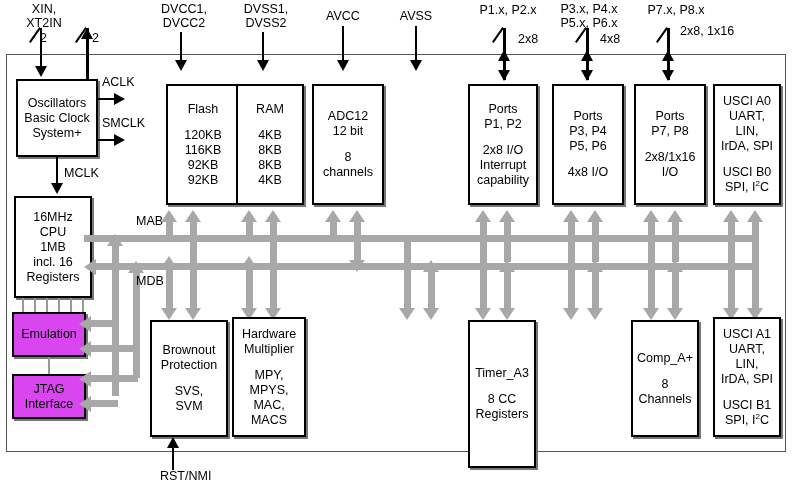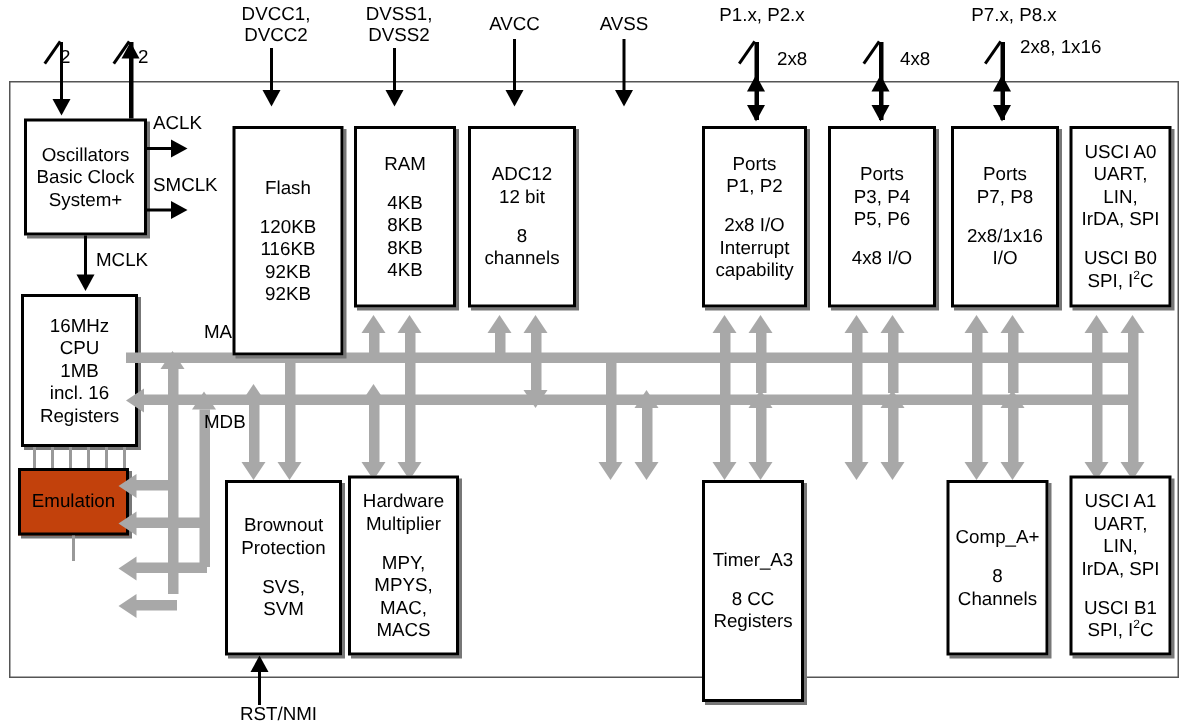--- a/index.html
+++ b/index.html
@@ -16,21 +16,21 @@
     border:2px solid #000;background:#fff;
     display:flex;flex-direction:column;align-items:center;justify-content:center;
     text-align:center;font-size:12.5px;line-height:15px;
     box-shadow:2px 2px 0 0 #777;
   }
   .blk .ln{display:block;white-space:nowrap;}
   .blk .gap{height:11px;}
 
   .sblk{ 
     position:absolute;box-sizing:border-box;
-    border:2px solid #000;background:#c2410c;
+    border:2px solid #000;background:#d946ef;
     display:flex;flex-direction:column;align-items:center;justify-content:center;
     text-align:center;font-size:12.5px;line-height:15px;
     box-shadow:2px 2px 0 0 #777;
   }
 
   
   .frame{
     position:absolute;box-sizing:border-box;
     border:1.5px solid #555;background:transparent;
   }
@@ -90,36 +90,44 @@
 
   sup{font-size:8px;vertical-align:super;line-height:0;}
 </style>
 </head>
 <body>
 
 <div id="diagram">
 
   <div class="frame" style="left:6px;top:54px;width:780px;height:398px;"></div>
 
+  <div class="lbl" style="left:2px;top:2px;width:84px;">
+    <span class="ln">XIN,</span><br>
+    <span class="ln">XT2IN</span>
+  </div>
   <div class="lbl" style="left:142px;top:2px;width:84px;">
     <span class="ln">DVCC1,</span><br>
     <span class="ln">DVCC2</span>
   </div>
   <div class="lbl" style="left:224px;top:2px;width:84px;">
     <span class="ln">DVSS1,</span><br>
     <span class="ln">DVSS2</span>
   </div>
   <div class="lbl" style="left:313px;top:9px;width:60px;">
     <span class="ln">AVCC</span>
   </div>
   <div class="lbl" style="left:386px;top:9px;width:60px;">
     <span class="ln">AVSS</span>
   </div>
   <div class="lbl" style="left:458px;top:3px;width:100px;">
     <span class="ln">P1.x, P2.x</span>
+  </div>
+  <div class="lbl" style="left:541px;top:2px;width:96px;">
+    <span class="ln">P3.x, P4.x</span><br>
+    <span class="ln">P5.x, P6.x</span>
   </div>
   <div class="lbl" style="left:626px;top:3px;width:100px;">
     <span class="ln">P7.x, P8.x</span>
   </div>
 
   <div class="lbl left" style="left:40px;top:31px;">2</div>
   <div class="lbl left" style="left:92px;top:31px;">2</div>
   <div class="lbl left" style="left:518px;top:32px;">2x8</div>
   <div class="lbl left" style="left:600px;top:32px;">4x8</div>
   <div class="lbl left" style="left:680px;top:24px;">2x8, 1x16</div>
@@ -193,20 +201,24 @@
       <i style="left:48px;"></i>
       <i style="left:60px;"></i>
   </div>
 
   <div class="sblk" style="left:12px;top:312px;width:74px;height:45px;">
     <span class="ln">Emulation</span>
   </div>
 
   <div class="thinline" style="left:48px;top:357px;height:17px;"></div>
 
+  <div class="sblk" style="left:12px;top:374px;width:74px;height:45px;">
+    <span class="ln">JTAG</span>
+    <span class="ln">Interface</span>
+  </div>
 
   <div class="gv" style="left:112px;top:246px;height:150px;"></div>
   <div class="gup" style="left:107px;top:234px;"></div>
   <div class="gh" style="left:90px;top:400px;width:28px;"></div>
   <div class="gleft" style="left:79px;top:396px;"></div>
 
   <div class="gv" style="left:133px;top:273px;height:105px;"></div>
   <div class="gup" style="left:128px;top:261px;"></div>
   <div class="gh" style="left:90px;top:375px;width:48px;"></div>
   <div class="gleft" style="left:79px;top:371px;"></div>
@@ -285,21 +297,21 @@
   <div class="gup" style="left:667px;top:210px;"></div>
 
   <div class="gv" style="left:728px;top:238px;height:72px;"></div>
   <div class="gdown" style="left:723px;top:308px;"></div>
   <div class="gv" style="left:752px;top:222px;height:88px;"></div>
   <div class="gup" style="left:747px;top:210px;"></div>
   <div class="gdown" style="left:747px;top:308px;"></div>
   <div class="gv" style="left:728px;top:222px;height:18px;"></div>
   <div class="gup" style="left:723px;top:210px;"></div>
 
-  <div class="blk" style="left:155px;top:84px;width:74px;height:153px;">
+  <div class="blk" style="left:166px;top:84px;width:74px;height:121px;">
     <span class="ln">Flash</span>
     <span class="gap"></span>
     <span class="ln">120KB</span>
     <span class="ln">116KB</span>
     <span class="ln">92KB</span>
     <span class="ln">92KB</span>
   </div>
 
   <div class="blk" style="left:236px;top:84px;width:68px;height:121px;">
     <span class="ln">RAM</span>

